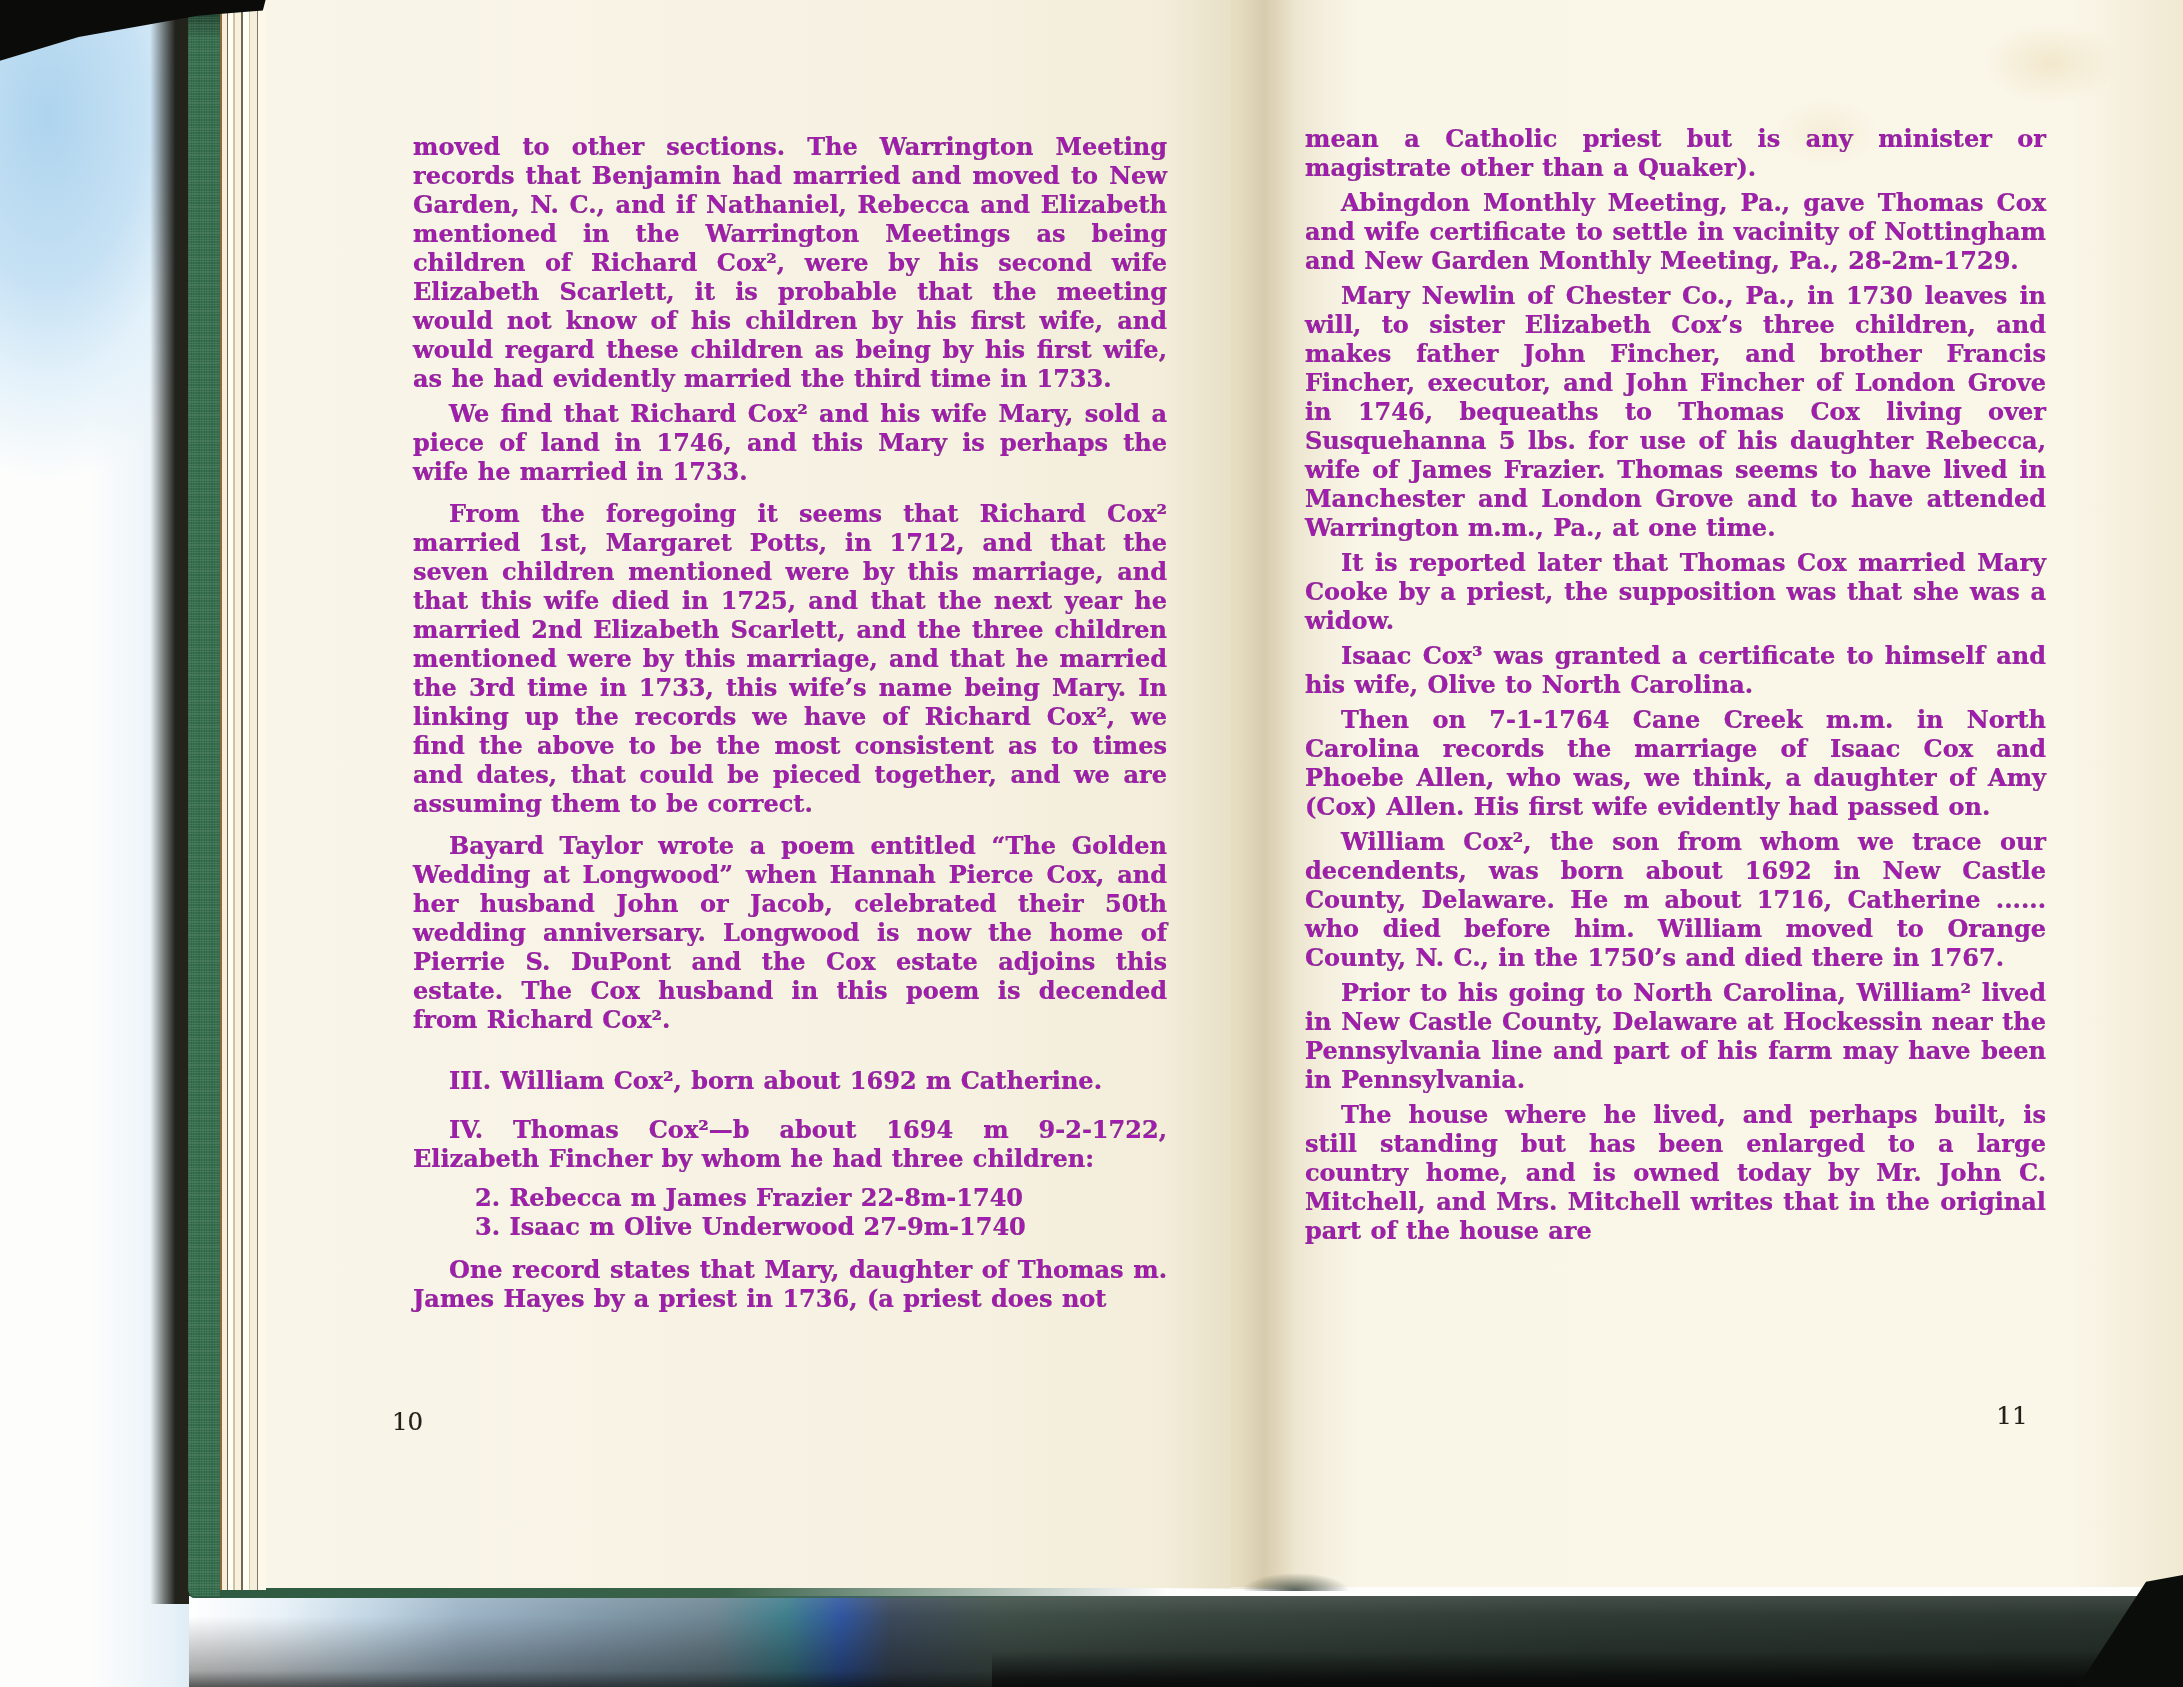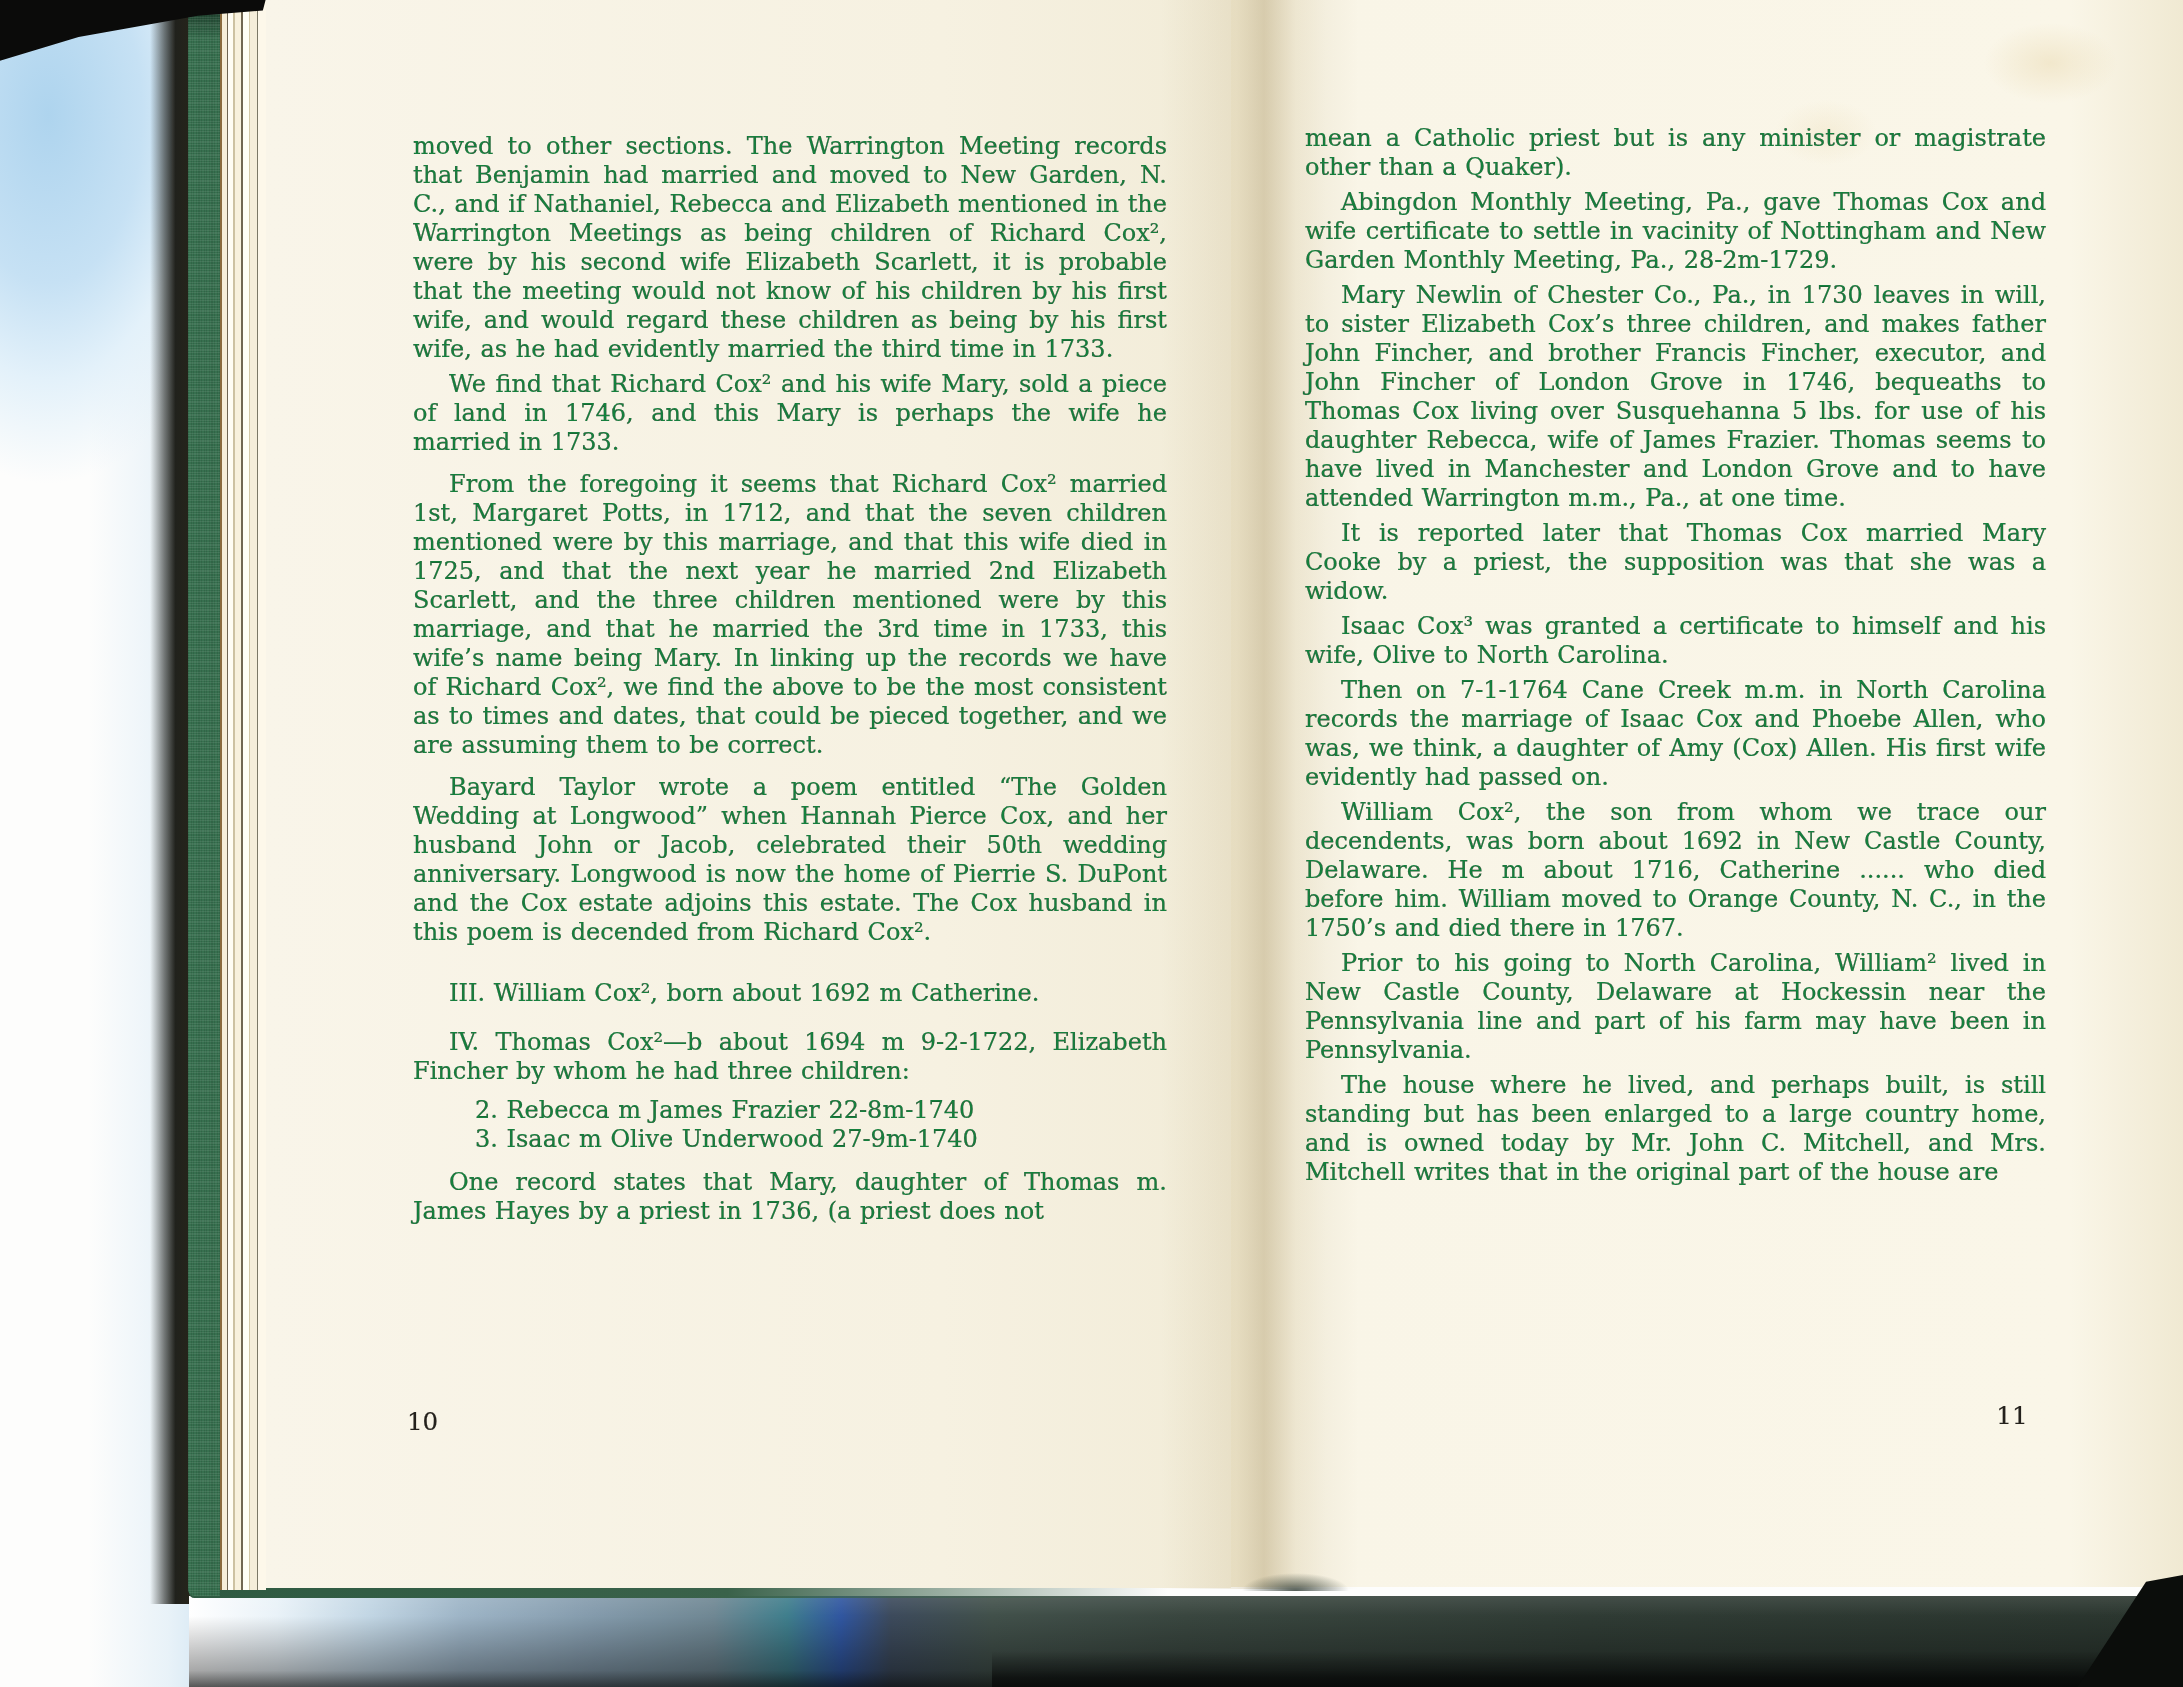--- a/index.html
+++ b/index.html
@@ -48,35 +48,35 @@
   .gutter-notch{position:absolute;left:1236px;top:1567px;width:119px;height:24px;
     background:radial-gradient(60% 100% at 50% 100%, rgba(40,52,44,.8), rgba(40,52,44,0) 75%);}
   .stain-a{position:absolute;left:1958px;top:6.6px;width:185px;height:112px;
     background:radial-gradient(closest-side, rgba(222,198,140,.30), rgba(222,198,140,0) 72%);}
   .stain-b{position:absolute;left:1753px;top:86px;width:146px;height:93px;
     background:radial-gradient(closest-side, rgba(222,198,140,.18), rgba(222,198,140,0) 70%);}
   .top-black{position:absolute;left:0;top:0;width:271px;height:66px;background:#0b0b0a;
     clip-path:polygon(0 0, 98% 0, 97% 16%, 73% 24%, 29% 56%, 0 92%);}
 
   
-  .page-text{position:absolute;color:#15803d;font-size:24px;line-height:29px;text-align:justify;
-    -webkit-text-stroke:0.2px #24211c; word-spacing:1px;}
+  .page-text{position:absolute;color:#a21caf;font-size:24px;line-height:29px;text-align:justify;
+    -webkit-text-stroke:0.2px #24211c; word-spacing:1px;font-weight:bold;}
   .page-text p{margin:0 0 6px 0;text-indent:36px;}
   .page-text p.noindent{text-indent:0;}
   .left-col{left:413px;top:132px;width:754px;}
   .right-col{left:1305px;top:124px;width:741px;}
   p.gap-top{margin-top:13.2px;}
   p.entry-iii{margin-top:32px;margin-bottom:20px;}
   p.entry-iv{margin-bottom:9.3px;}
   p.entry-v{margin-top:16px;}
   ul.children-list{list-style:none;margin:0 0 14.6px 0;padding:0 0 0 62px;}
   ul.children-list li{line-height:29px;}
   p.last{margin-bottom:0;}
   .pagenum{position:absolute;color:#24211c;font-size:24.5px;-webkit-text-stroke:0.2px #24211c;}
-  .pagenum-left{left:407px;top:1407px;}
+  .pagenum-left{left:392px;top:1407px;}
   .pagenum-right{left:1305px;top:1401px;width:741px;text-align:right;padding-right:18.5px;box-sizing:border-box;}
 </style>
 </head>
 <body>
 
 <div class="stage">
 
   <div class="left-tint"></div>
   <div class="glow-topleft"></div>
   <div class="dark-strip"></div>

